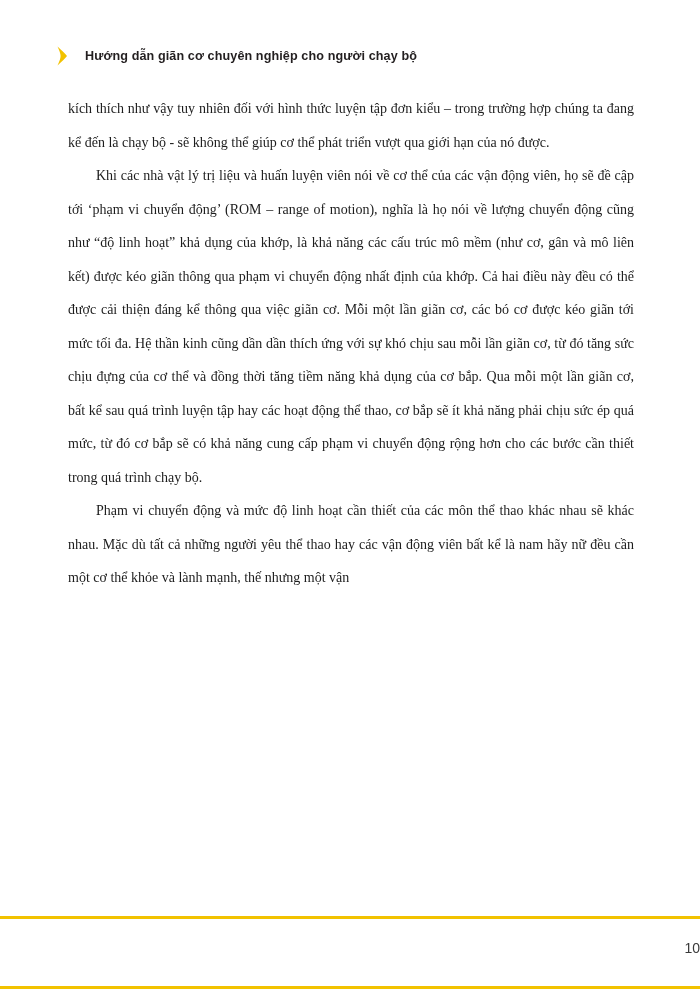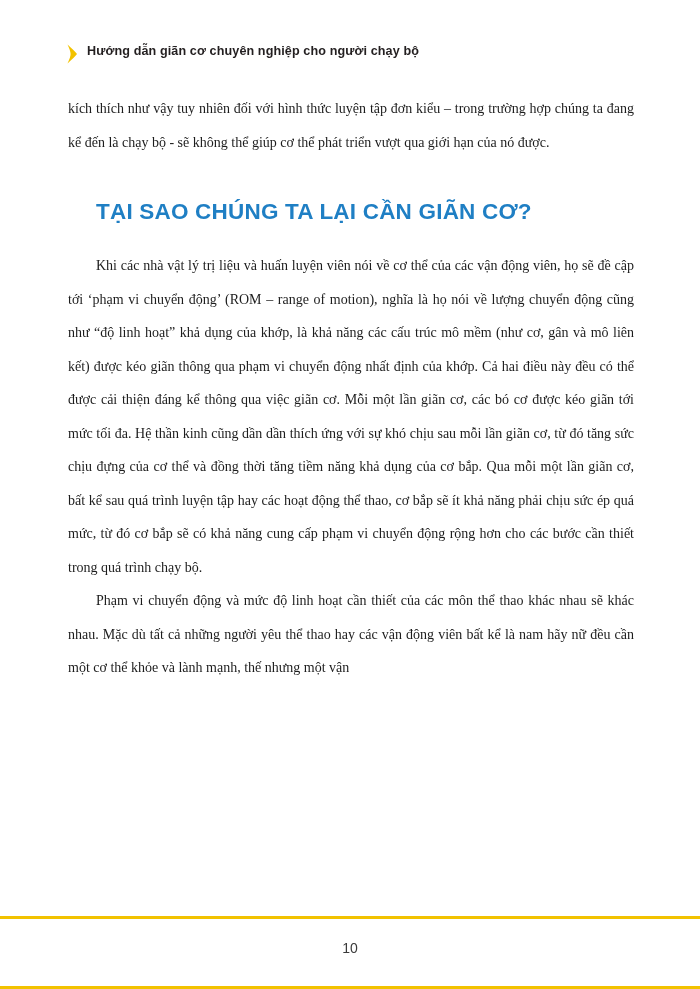--- a/index.html
+++ b/index.html
@@ -20,25 +20,26 @@
     position: relative;
     width: 700px;
     height: 989px;
     box-sizing: border-box;
   }
 
   
   .header {
     position: absolute;
     top: 44px;
-    left: 66px;
+    left: 56px;
     right: 60px;
     height: 24px;
     display: flex;
-    gap: 9px;
+    align-items: center;
+    gap: 17px;
   }
   .header-mark {
     width: 12px;
     height: 20px;
     flex: 0 0 auto;
     position: relative;
   }
   .header-mark svg { display: block; }
   .header-title {
     font-family: "Liberation Sans", sans-serif;
@@ -104,21 +105,21 @@
     right: 0;
     bottom: 0;
     height: 3px;
     background: #f2c200;
   }
   .page-number {
     position: absolute;
     bottom: 33px;
     left: 0;
     right: 0;
-    text-align: center;
+    text-align: right;
     font-family: "Liberation Sans", sans-serif;
     font-size: 14px;
     color: #3a3a3a;
   }
 </style>
 </head>
 <body>
 
 <div class="page">
 
@@ -128,21 +129,20 @@
         <path d="M1.5 0.5 C 6 4.5, 9.5 8, 11 10 C 9.5 12, 6 15.5, 1.5 19.5 C 3.5 15, 4.6 12.2, 4.6 10 C 4.6 7.8, 3.5 5, 1.5 0.5 Z" fill="#f2c200"></path>
       </svg>
     </span>
     <span class="header-title">Hướng dẫn giãn cơ chuyên nghiệp cho người chạy bộ</span>
   </div>
 
   <div class="content">
 
     <p class="para block-top">kích thích như vậy tuy nhiên đối với hình thức luyện tập đơn kiểu – trong trường hợp chúng ta đang kể đến là chạy bộ - sẽ không thể giúp cơ thể phát triển vượt qua giới hạn của nó được.</p>
 
-    <h2 class="section-heading">TẠI SAO CHÚNG TA LẠI CẦN GIÃN CƠ?</h2>
 
     <p class="para indent">Khi các nhà vật lý trị liệu và huấn luyện viên nói về cơ thể của các vận động viên, họ sẽ đề cập tới ‘phạm vi chuyển động’ (ROM – range of motion), nghĩa là họ nói về lượng chuyển động cũng như “độ linh hoạt” khả dụng của khớp, là khả năng các cấu trúc mô mềm (như cơ, gân và mô liên kết) được kéo giãn thông qua phạm vi chuyển động nhất định của khớp. Cả hai điều này đều có thể được cải thiện đáng kể thông qua việc giãn cơ. Mỗi một lần giãn cơ, các bó cơ được kéo giãn tới mức tối đa. Hệ thần kinh cũng dần dần thích ứng với sự khó chịu sau mỗi lần giãn cơ, từ đó tăng sức chịu đựng của cơ thể và đồng thời tăng tiềm năng khả dụng của cơ bắp. Qua mỗi một lần giãn cơ, bất kể sau quá trình luyện tập hay các hoạt động thể thao, cơ bắp sẽ ít khả năng phải chịu sức ép quá mức, từ đó cơ bắp sẽ có khả năng cung cấp phạm vi chuyển động rộng hơn cho các bước cần thiết trong quá trình chạy bộ.</p>
 
     <p class="para indent">Phạm vi chuyển động và mức độ linh hoạt cần thiết của các môn thể thao khác nhau sẽ khác nhau. Mặc dù tất cả những người yêu thể thao hay các vận động viên bất kể là nam hãy nữ đều cần một cơ thể khỏe và lành mạnh, thế nhưng một vận</p>
 
   </div>
 
   <div class="footer-rule"></div>
   <div class="footer-rule-inner"></div>
   <div class="page-number">10</div>

